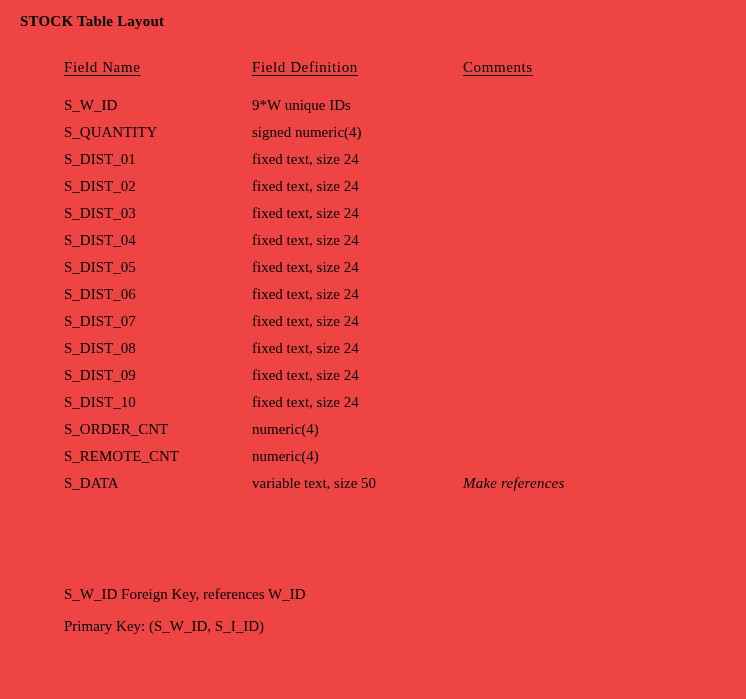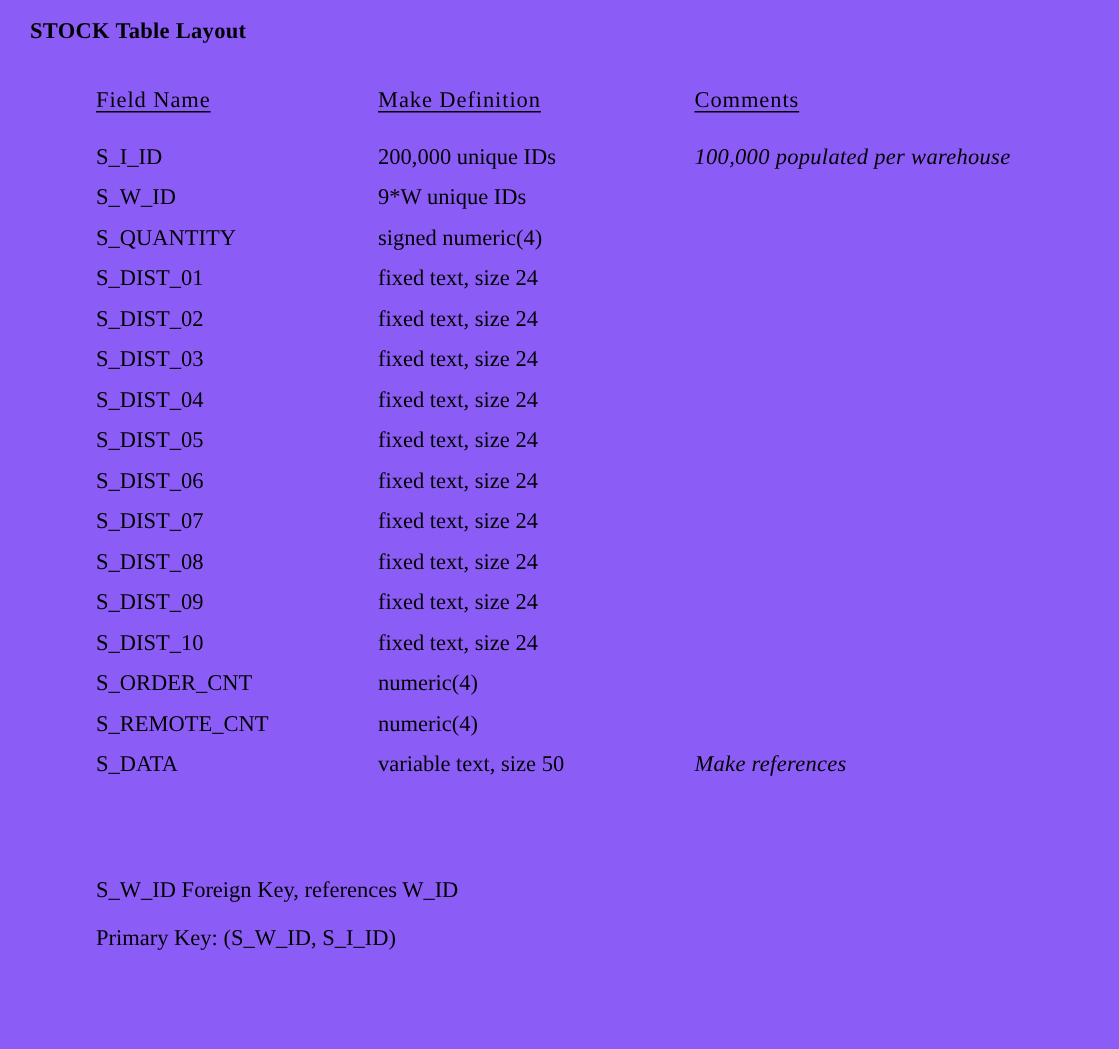--- a/index.html
+++ b/index.html
@@ -12,21 +12,21 @@
     height: 699px;
     position: relative;
     font-family: "Liberation Serif", "DejaVu Serif", serif;
     color: #000000;
     overflow: hidden;
   }
   .page {
     position: relative;
     width: 746px;
     height: 699px;
-    background: #8b5cf6;
+    background: #ef4444;
   }
   .doc-title {
     position: absolute;
     left: 20px;
     top: 13px;
     font-size: 15px;
     font-weight: bold;
     letter-spacing: 0.2px;
     white-space: nowrap;
   }
@@ -80,30 +80,25 @@
 <body>
 
 <div class="page">
 
   <div class="doc-title">STOCK Table Layout</div>
 
   <div class="table-block">
 
     <div class="row header-row">
       <span class="cell col-name hdr">Field Name</span>
-      <span class="cell col-def hdr">Make Definition</span>
+      <span class="cell col-def hdr">Field Definition</span>
       <span class="cell col-cmt hdr">Comments</span>
     </div>
 
     <div id="table-body">
-        <div class="row">
-          <span class="cell col-name">S_I_ID</span>
-          <span class="cell col-def">200,000 unique IDs</span>
-          <span class="cell col-cmt italic">100,000 populated per warehouse</span>
-        </div>
         <div class="row">
           <span class="cell col-name">S_W_ID</span>
           <span class="cell col-def">9*W unique IDs</span>
         </div>
         <div class="row">
           <span class="cell col-name">S_QUANTITY</span>
           <span class="cell col-def">signed numeric(4)</span>
         </div>
         <div class="row">
           <span class="cell col-name">S_DIST_01</span>

